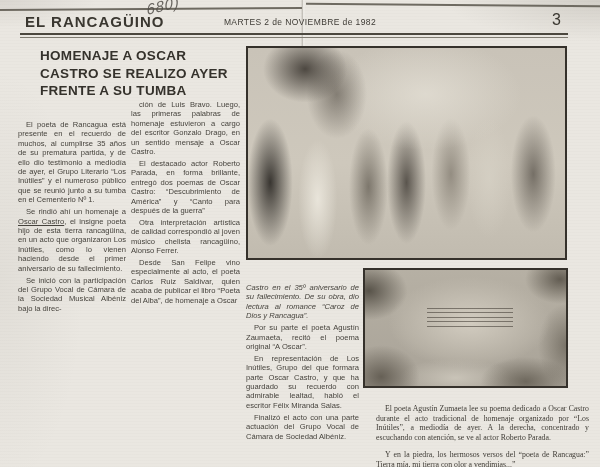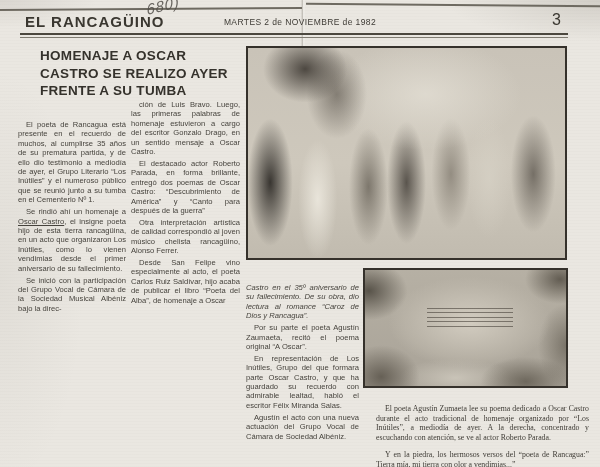--- a/index.html
+++ b/index.html
@@ -92,36 +92,36 @@
     <div>HOMENAJE A OSCAR</div>
     <div>CASTRO SE REALIZO AYER</div>
     <div>FRENTE A SU TUMBA</div>
   </div>
 
   <div class="photo photo1" title="Asistentes al homenaje reunidos junto a la tumba"></div>
   <div class="photo photo2" title="Lápida con versos grabados rodeada de flores"></div>
 
   <div class="col col1">
     <p>El poeta de Rancagua está presente en el recuerdo de muchos, al cumplirse 35 años de su prematura partida, y de ello dio testimonio a mediodía de ayer, el Grupo Literario “Los Inútiles” y el numeroso público que se reunió junto a su tumba en el Cementerio Nº 1.</p>
-    <p><span>Se rindió ahí un homenaje a </span><span class="uline">Oscar Castro</span><span>, el insigne poeta hijo de esta tierra rancagüina, en un acto que organizaron Los Inútiles, como lo vienen vendimias desde el primer aniversario de su fallecimiento.</span></p>
+    <p><span>Se rindió ahí un homenaje a </span><span class="uline">Oscar Castro</span><span>, el insigne poeta hijo de esta tierra rancagüina, en un acto que organizaron Los Inútiles, como lo vienen haciendo desde el primer aniversario de su fallecimiento.</span></p>
     <p>Se inició con la participación del Grupo Vocal de Cámara de la Sociedad Musical Albéniz bajo la direc-</p>
   </div>
 
   <div class="col col2">
     <p>ción de Luis Bravo. Luego, las primeras palabras de homenaje estuvieron a cargo del escritor Gonzalo Drago, en un sentido mensaje a Oscar Castro.</p>
     <p>El destacado actor Roberto Parada, en forma brillante, entregó dos poemas de Oscar Castro: “Descubrimiento de América” y “Canto para después de la guerra”</p>
     <p>Otra interpretación artística de calidad correspondió al joven músico chelista rancagüino, Alonso Ferrer.</p>
-    <p>Desde San Felipe vino especialmente al acto, el poeta Carlos Ruiz Saldívar, hijo acaba de publicar el libro “Poeta del Alba”, de homenaje a Oscar</p>
+    <p>Desde San Felipe vino especialmente al acto, el poeta Carlos Ruiz Saldívar, quien acaba de publicar el libro “Poeta del Alba”, de homenaje a Oscar</p>
   </div>
 
   <div class="col col3">
     <p>Castro en el 35º aniversario de su fallecimiento. De su obra, dio lectura al romance “Caroz de Dios y Rancagua”.</p>
     <p>Por su parte el poeta Agustín Zaumaeta, recitó el poema original “A Oscar”.</p>
     <p>En representación de Los Inútiles, Grupo del que formara parte Oscar Castro, y que ha guardado su recuerdo con admirable lealtad, habló el escritor Félix Miranda Salas.</p>
-    <p>Agustín el acto con una nueva actuación del Grupo Vocal de Cámara de Sociedad Albéniz.</p>
+    <p>Finalizó el acto con una parte actuación del Grupo Vocal de Cámara de Sociedad Albéniz.</p>
   </div>
 
   <div class="caption">
     <p>El poeta Agustín Zumaeta lee su poema dedicado a Oscar Castro durante el acto tradicional de homenaje organizado por “Los Inútiles”, a mediodía de ayer. A la derecha, concentrado y escuchando con atención, se ve al actor Roberto Parada.</p>
     <p>Y en la piedra, los hermosos versos del “poeta de Rancagua:” Tierra mía, mi tierra con olor a vendimias...”</p>
     <p class="credit">(Alba A. González).</p>
   </div>
 
 </div>
 

